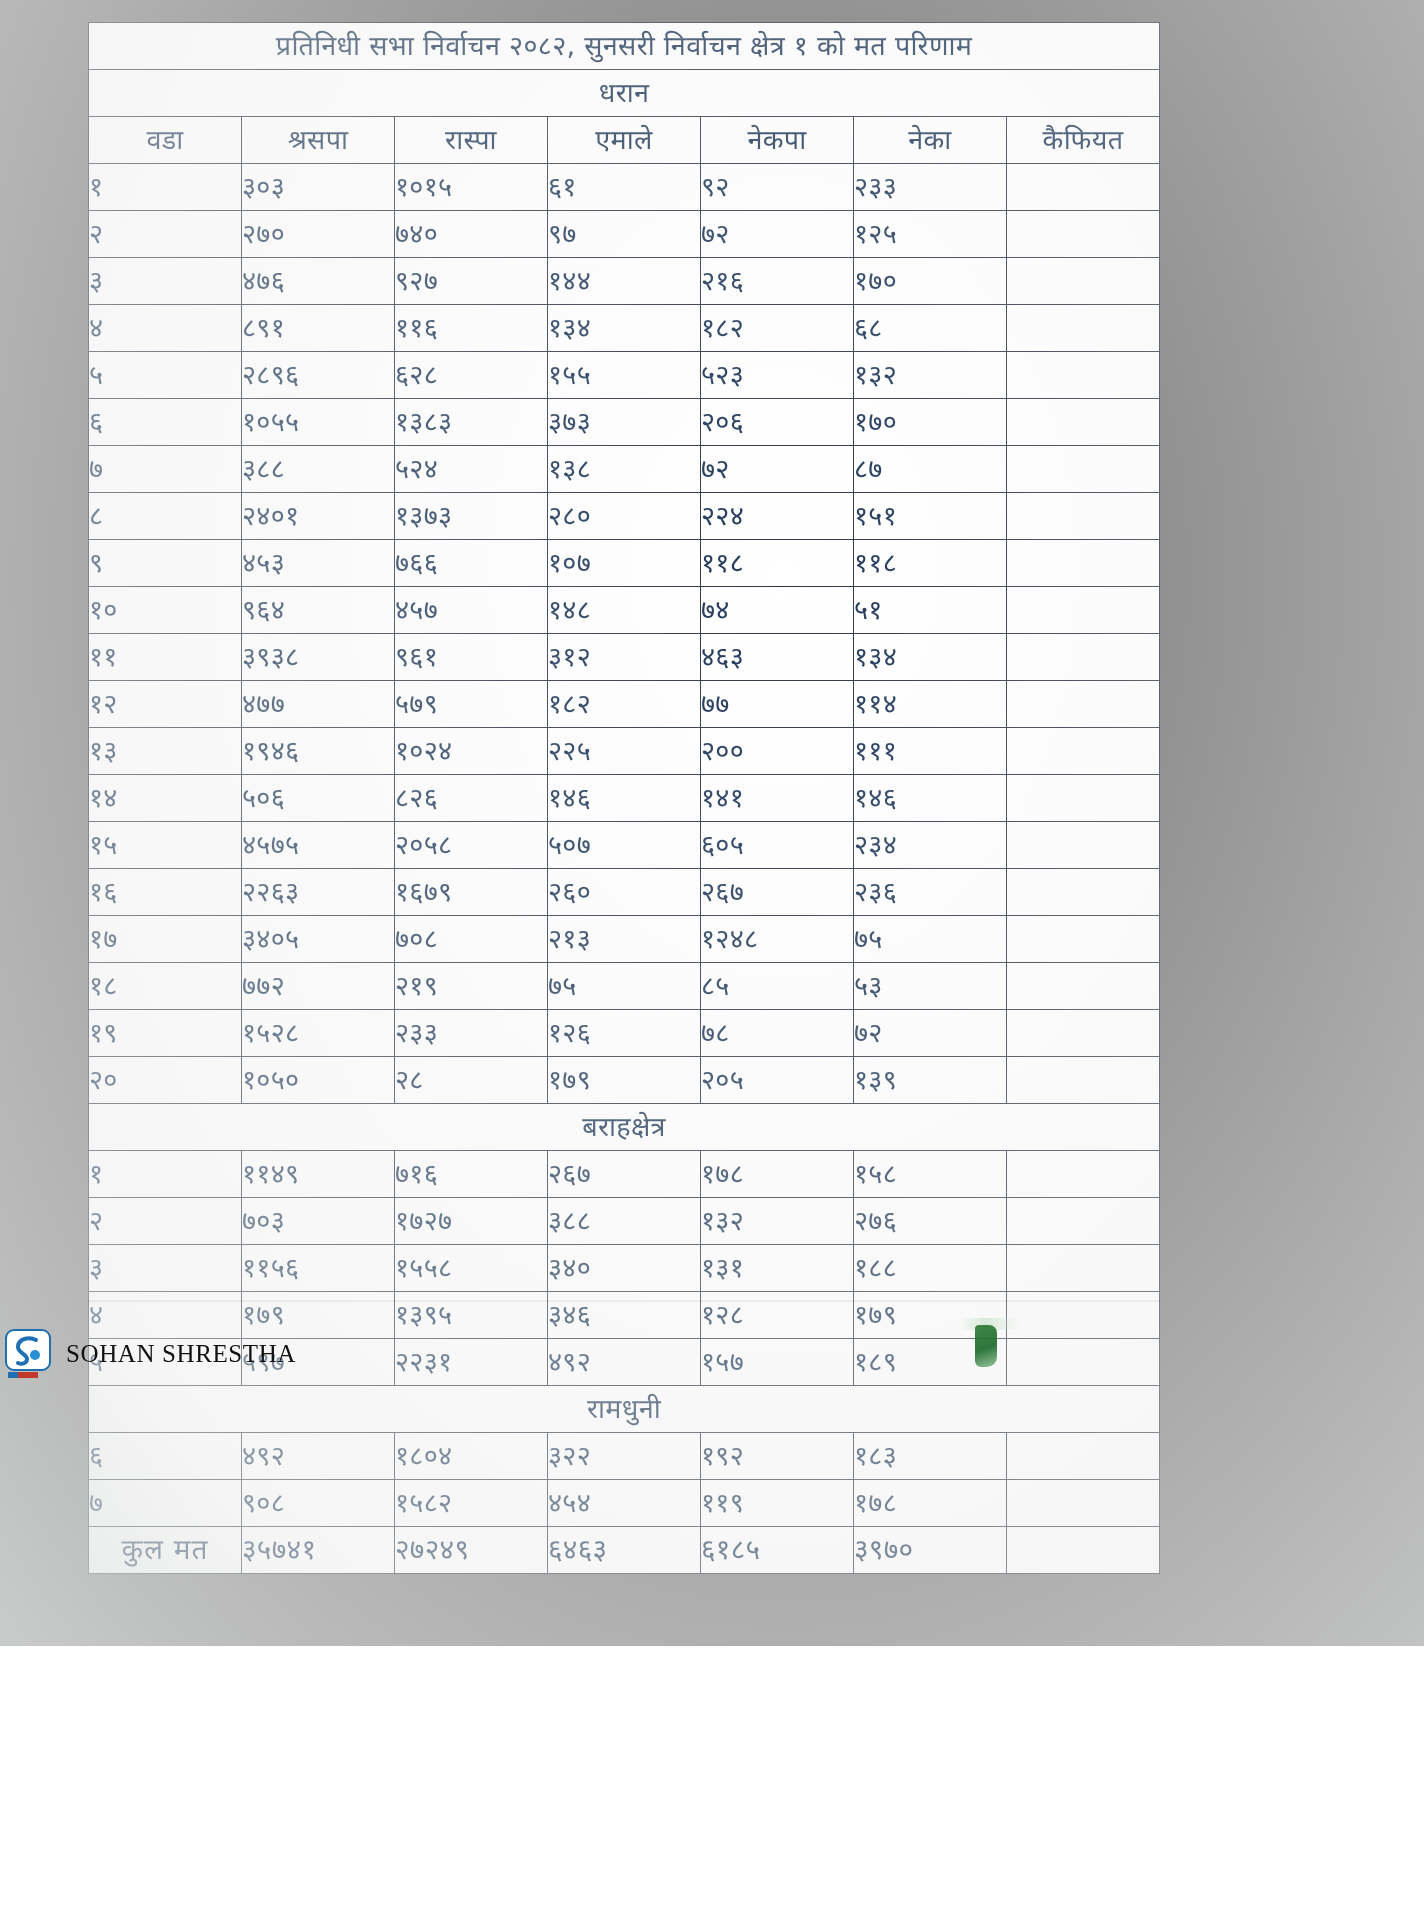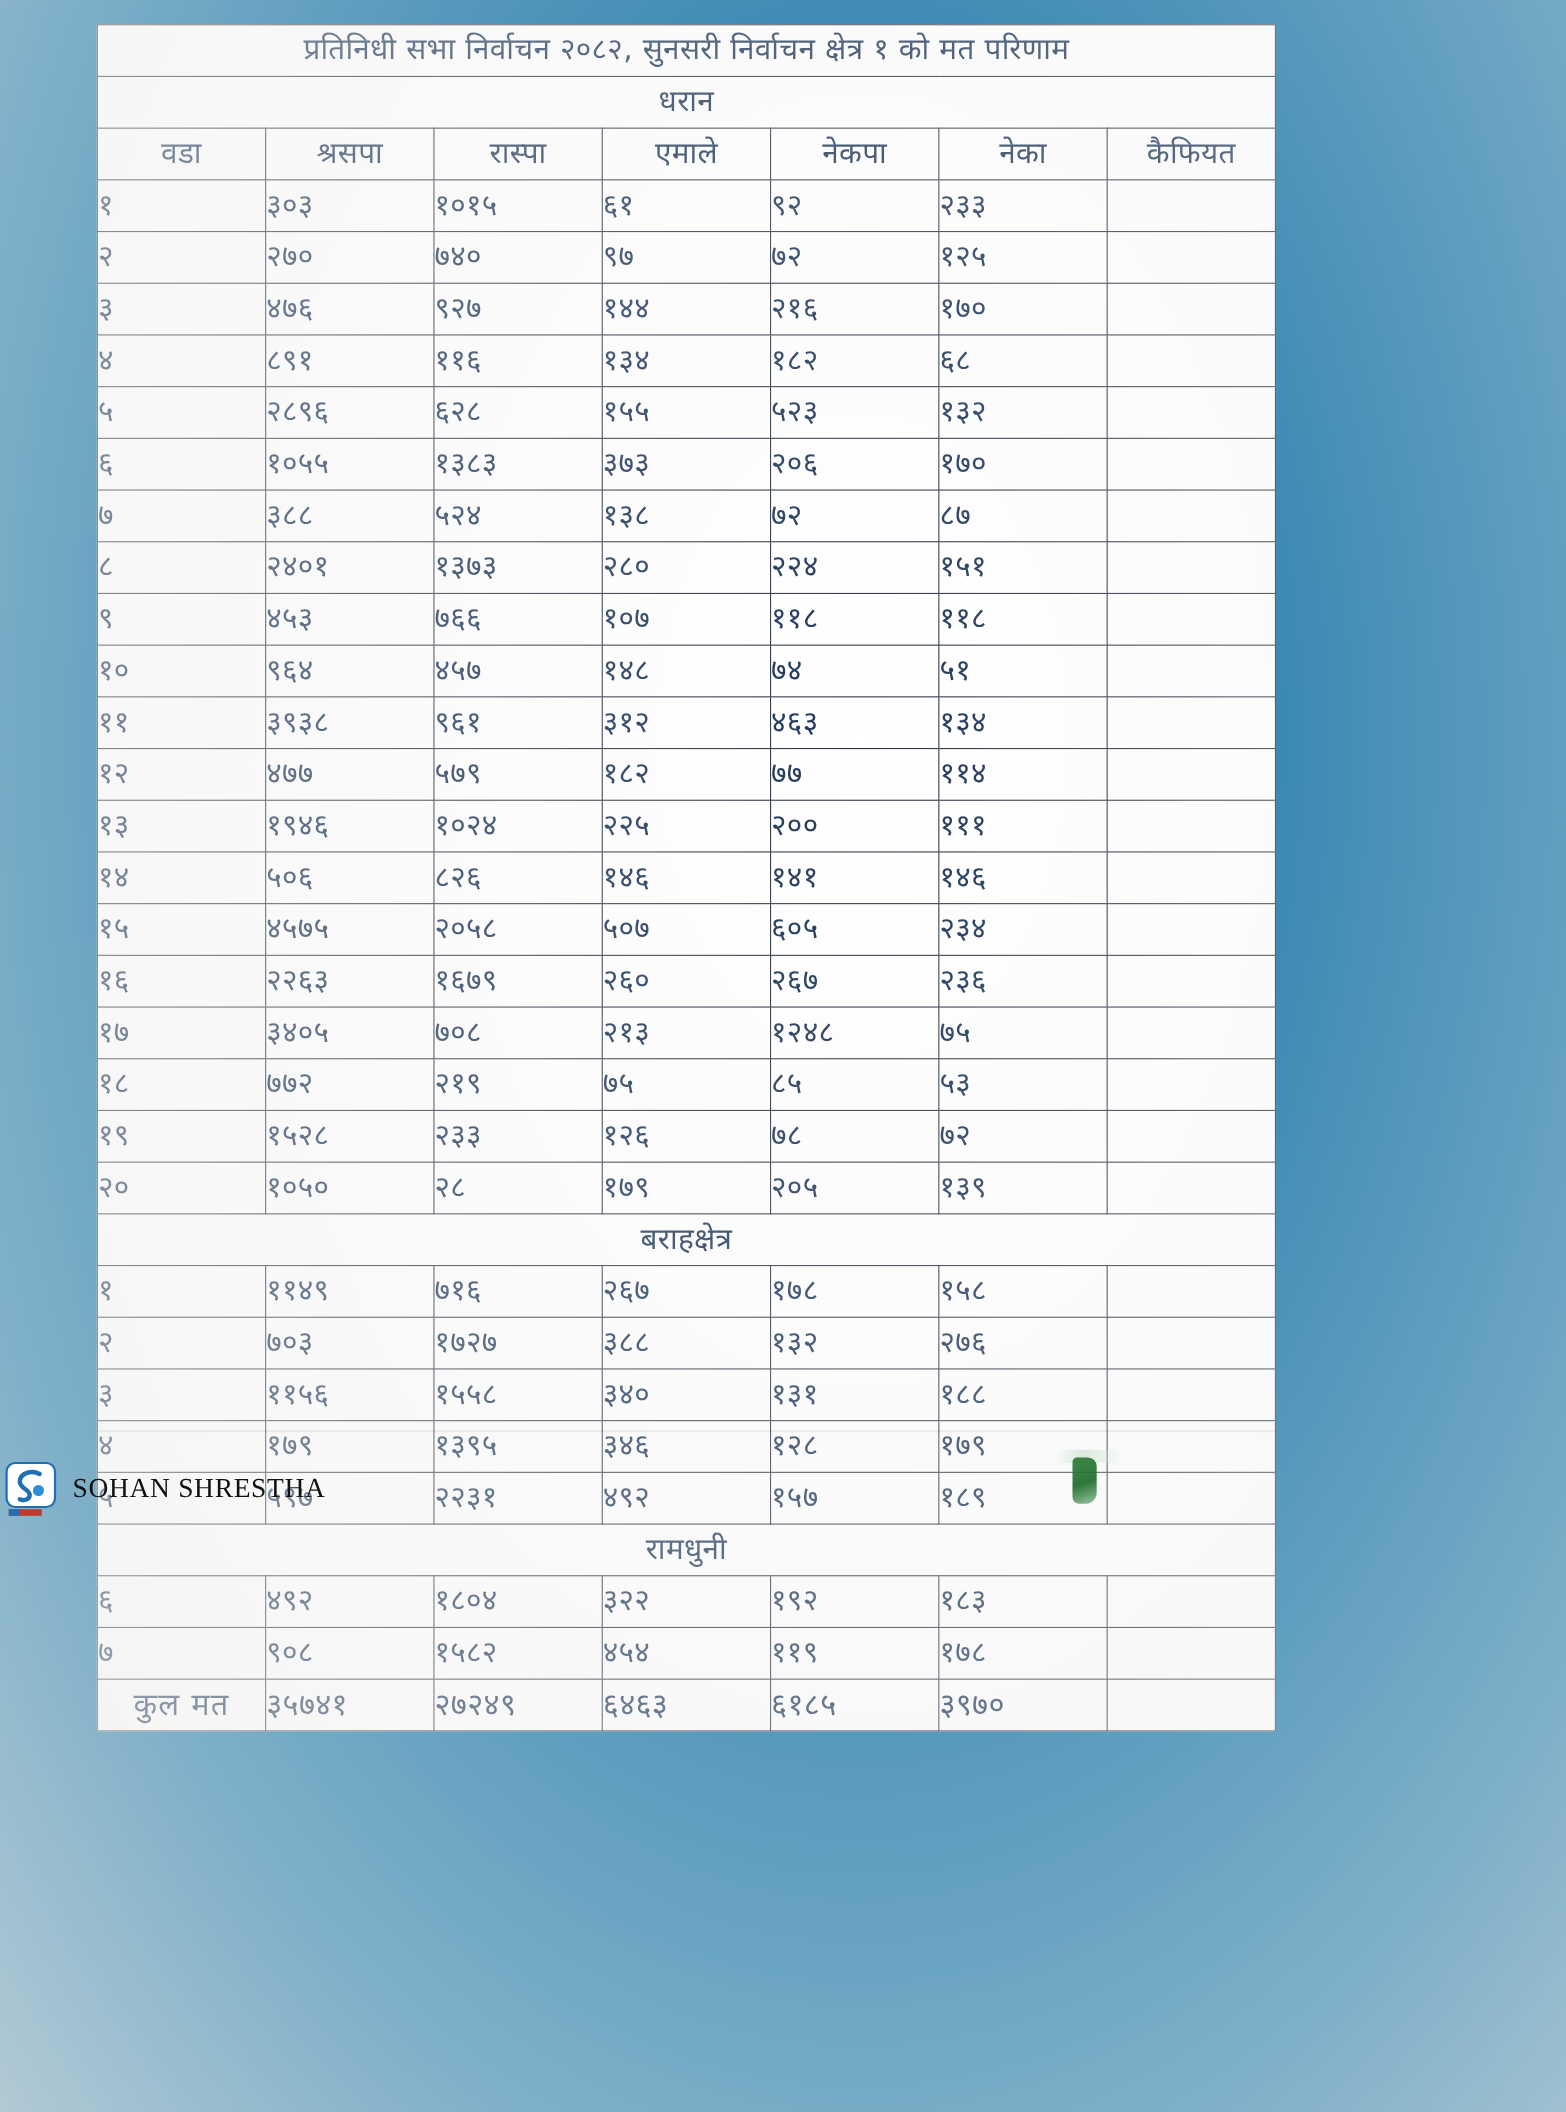--- a/index.html
+++ b/index.html
@@ -11,22 +11,22 @@
     width: 1424px;
     height: 1920px;
     position: relative;
     font-family: "DejaVu Sans", sans-serif;
     overflow: hidden;
   }
   #sheet {
     position: absolute;
     left: 0; top: 0;
     width: 1424px;
-    height: 1920px;
-    background: #0369a1;
+    height: 1646px;
+    background: #737373;
     text-decoration: underline;
   }
   
   #paper-shade {
     position: absolute;
     left: 0; top: 0; right: 0; bottom: 0;
     background:
       radial-gradient(ellipse at 55% 35%, rgba(255,255,255,0) 0%, rgba(236,238,236,0.55) 78%, rgba(222,226,224,0.8) 100%);
     pointer-events: none;
   }

